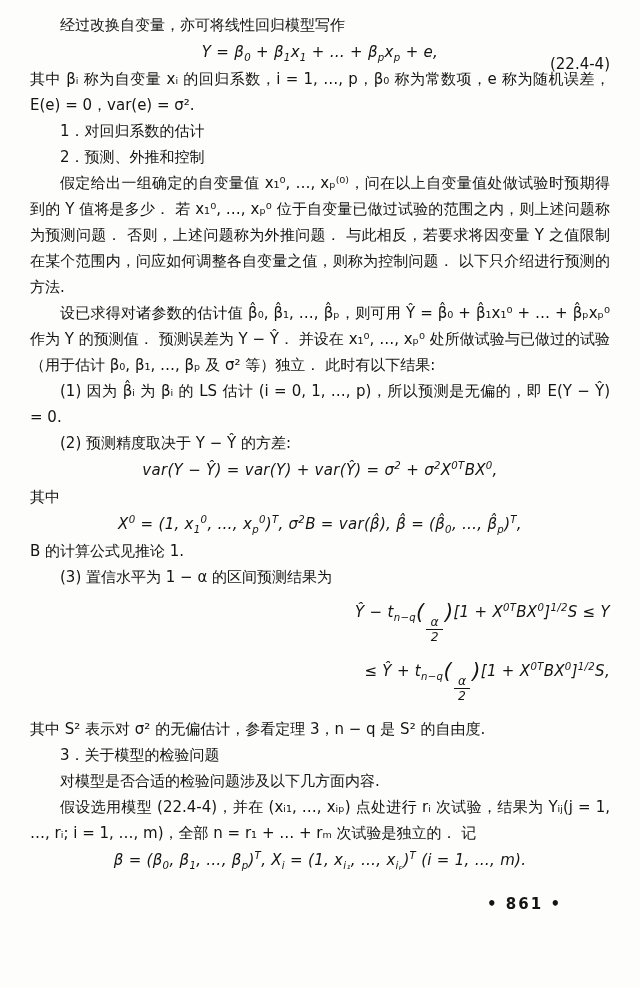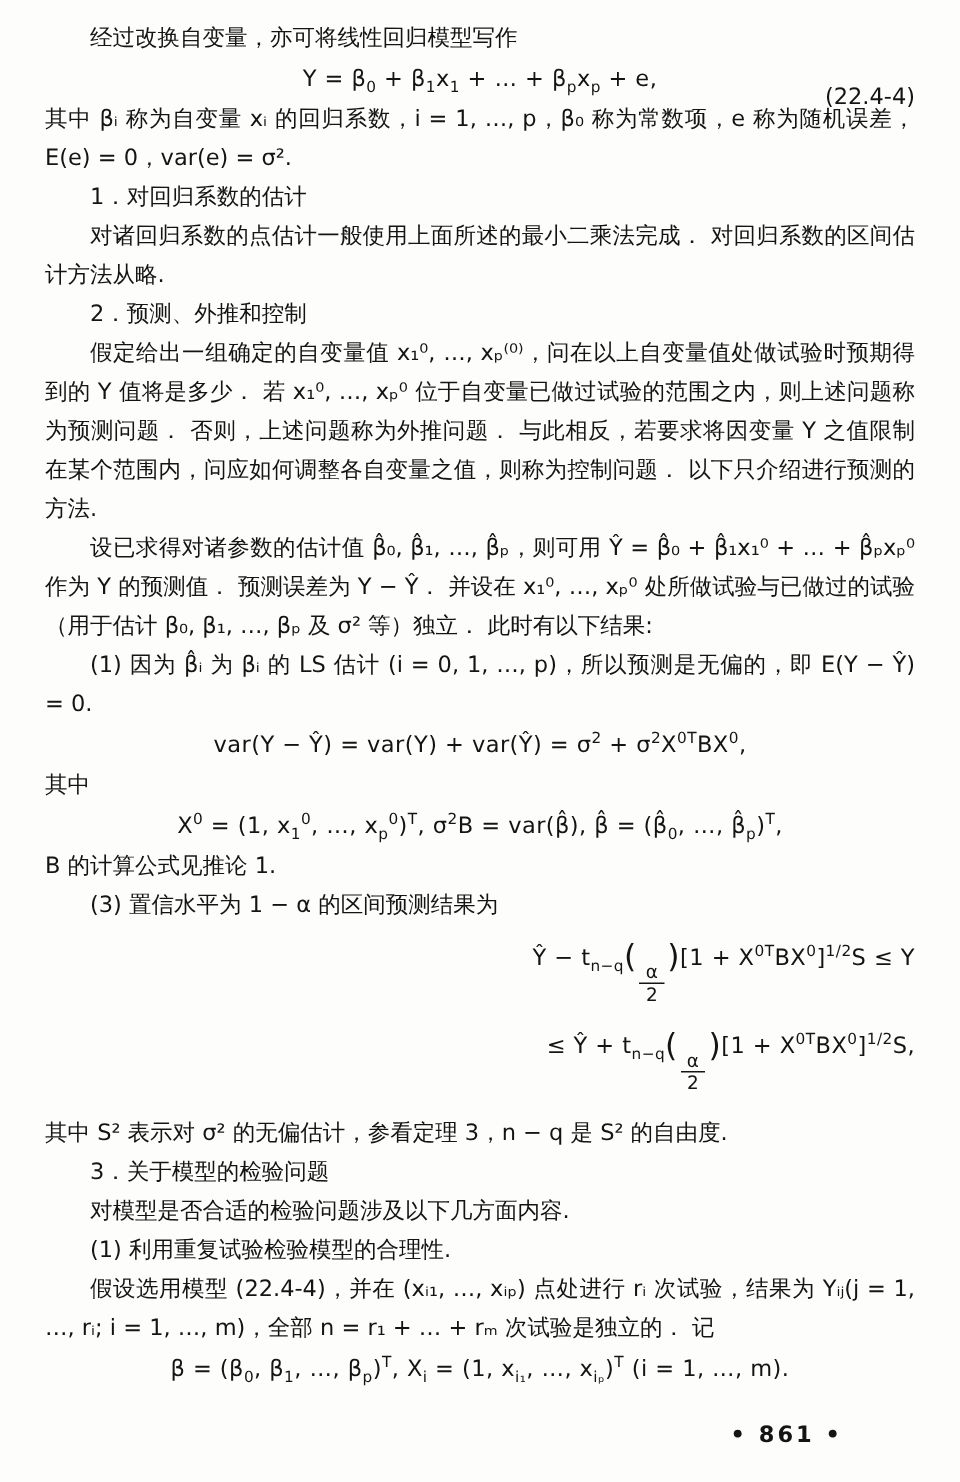--- a/index.html
+++ b/index.html
@@ -13,21 +13,21 @@
     overflow:hidden;
     box-sizing:border-box;
     padding:12px 30px 0 30px;
   }
   .page{width:100%;height:100%;position:relative;}
   p{margin:0;text-align:justify;}
   .indent{text-indent:2em;}
   .heading{font-weight:normal;text-indent:2em;margin:0;}
   .eqrow{position:relative;text-align:center;margin:1px 0;}
   .eqnum{position:absolute;right:0;top:12px;}
-  .eq{letter-spacing:0.3px;}
+  .eq{font-style:italic;letter-spacing:0.3px;}
   .eqline{text-align:center;margin:1px 0;}
   .eqtall{text-align:right;margin:9px 0 13px 0;}
   .sub{vertical-align:sub;font-size:68%;line-height:0;}
   .sup{vertical-align:super;font-size:68%;line-height:0;}
   .big{font-size:140%;vertical-align:-0.08em;line-height:0;}
   .frac{display:inline-flex;flex-direction:column;align-items:center;
         vertical-align:-0.75em;line-height:1.15;font-size:82%;margin:0 2px;}
   .fnum{border-bottom:1.2px solid #141414;padding:0 4px 0 4px;}
   .fden{padding-top:0;}
   .pagenum{text-align:right;padding-right:48px;margin-top:18px;
@@ -42,30 +42,30 @@
 
   <div class="eqrow">
     <span class="eq"><span>Y = β</span><span class="sub">0</span><span> + β</span><span class="sub">1</span><span>x</span><span class="sub">1</span><span> + … + β</span><span class="sub">p</span><span>x</span><span class="sub">p</span><span> + e,</span></span>
     <span class="eqnum">(22.4-4)</span>
   </div>
 
   <p>其中 βᵢ 称为自变量 xᵢ 的回归系数，i = 1, …, p，β₀ 称为常数项，e 称为随机误差，E(e) = 0，var(e) = σ².</p>
 
   <p class="heading">1．对回归系数的估计</p>
 
-  <p class="indent">对诸回归系数的点估计一般使用上面所述的最小二乘法完成． 对回归系数的区间估计方法从略.</p>
 
   <p class="heading">2．预测、外推和控制</p>
 
   <p class="indent">假定给出一组确定的自变量值 x₁⁰, …, xₚ⁽⁰⁾，问在以上自变量值处做试验时预期得到的 Y 值将是多少． 若 x₁⁰, …, xₚ⁰ 位于自变量已做过试验的范围之内，则上述问题称为预测问题． 否则，上述问题称为外推问题． 与此相反，若要求将因变量 Y 之值限制在某个范围内，问应如何调整各自变量之值，则称为控制问题． 以下只介绍进行预测的方法.</p>
 
   <p class="indent">设已求得对诸参数的估计值 β̂₀, β̂₁, …, β̂ₚ，则可用 Ŷ = β̂₀ + β̂₁x₁⁰ + … + β̂ₚxₚ⁰ 作为 Y 的预测值． 预测误差为 Y − Ŷ． 并设在 x₁⁰, …, xₚ⁰ 处所做试验与已做过的试验（用于估计 β₀, β₁, …, βₚ 及 σ² 等）独立． 此时有以下结果:</p>
 
   <p class="indent">(1) 因为 β̂ᵢ 为 βᵢ 的 LS 估计 (i = 0, 1, …, p)，所以预测是无偏的，即 E(Y − Ŷ) = 0.</p>
 
+  <p class="indent">(2) 预测精度取决于 Y − Ŷ 的方差:</p>
 
   <div class="eqline">
     <span class="eq"><span>var(Y − Ŷ) = var(Y) + var(Ŷ) = σ</span><span class="sup">2</span><span> + σ</span><span class="sup">2</span><span>X</span><span class="sup">0T</span><span>BX</span><span class="sup">0</span><span>,</span></span>
   </div>
 
   <p>其中</p>
 
   <div class="eqline">
     <span class="eq"><span>X</span><span class="sup">0</span><span> = (1, x</span><span class="sub">1</span><span class="sup">0</span><span>, …, x</span><span class="sub">p</span><span class="sup">0</span><span>)</span><span class="sup">T</span><span>,  σ</span><span class="sup">2</span><span>B = var(β̂),  β̂ = (β̂</span><span class="sub">0</span><span>, …, β̂</span><span class="sub">p</span><span>)</span><span class="sup">T</span><span>,</span></span>
   </div>
@@ -87,21 +87,20 @@
           <span class="fden">2</span>
         </span><span class="big">)</span><span>[1 + X</span><span class="sup">0T</span><span>BX</span><span class="sup">0</span><span>]</span><span class="sup">1/2</span><span>S,</span></span>
   </div>
 
   <p>其中 S² 表示对 σ² 的无偏估计，参看定理 3，n − q 是 S² 的自由度.</p>
 
   <p class="heading">3．关于模型的检验问题</p>
 
   <p class="indent">对模型是否合适的检验问题涉及以下几方面内容.</p>
 
-  <p class="indent">(1) 利用重复试验检验模型的合理性.</p>
 
   <p class="indent">假设选用模型 (22.4-4)，并在 (xᵢ₁, …, xᵢₚ) 点处进行 rᵢ 次试验，结果为 Yᵢⱼ(j = 1, …, rᵢ; i = 1, …, m)，全部 n = r₁ + … + rₘ 次试验是独立的． 记</p>
 
   <div class="eqline">
     <span class="eq"><span>β = (β</span><span class="sub">0</span><span>, β</span><span class="sub">1</span><span>, …, β</span><span class="sub">p</span><span>)</span><span class="sup">T</span><span>,  X</span><span class="sub">i</span><span> = (1, x</span><span class="sub">i₁</span><span>, …, x</span><span class="sub">iₚ</span><span>)</span><span class="sup">T</span><span>   (i = 1, …, m).</span></span>
   </div>
 
   <p class="pagenum">• 861 •</p>
 
 </div>

